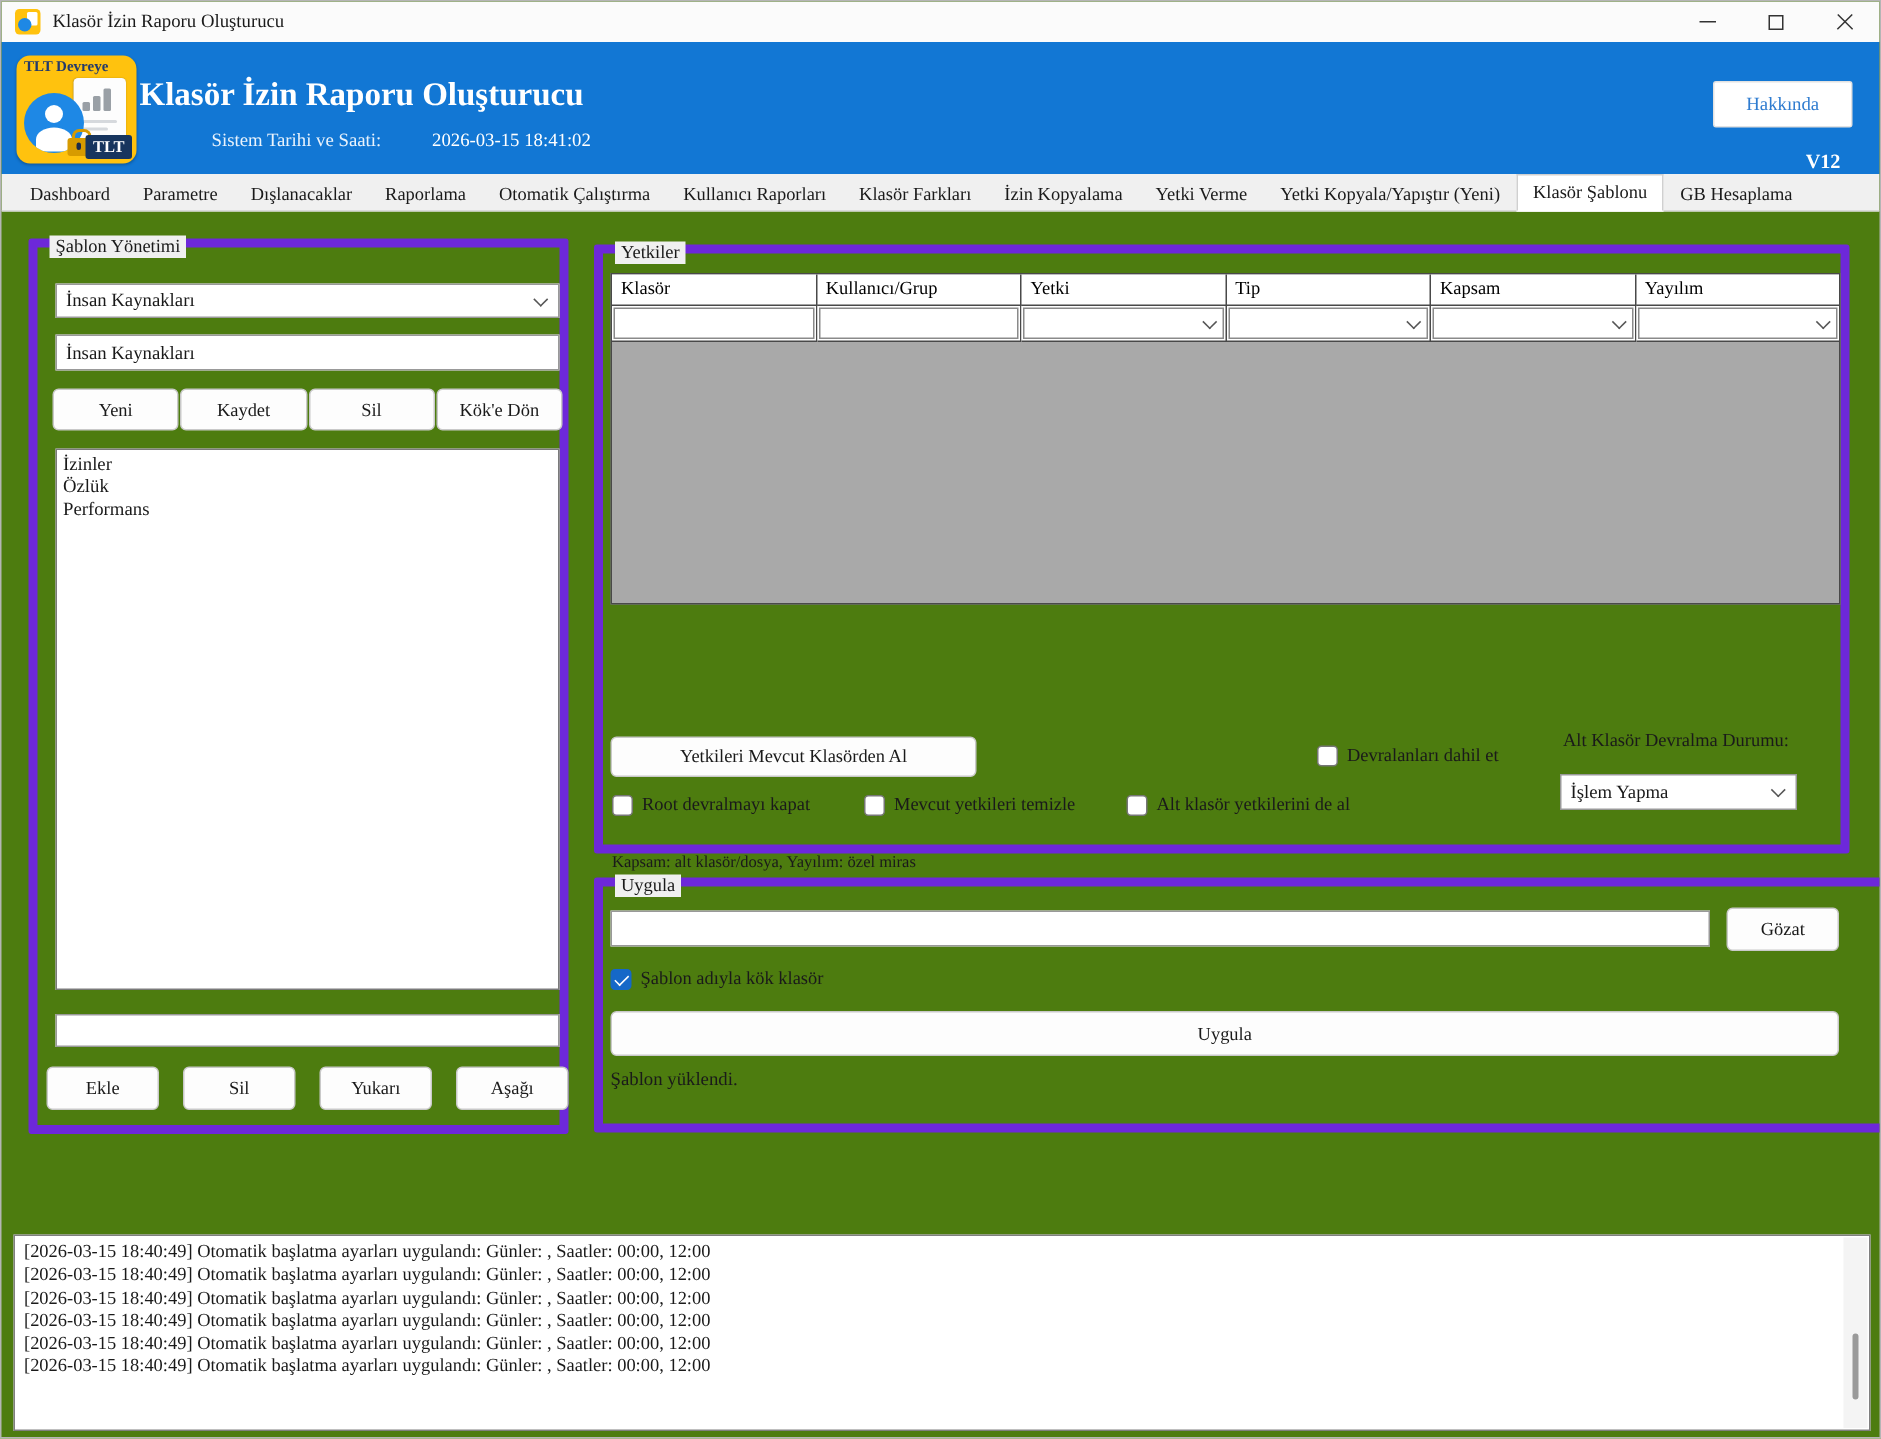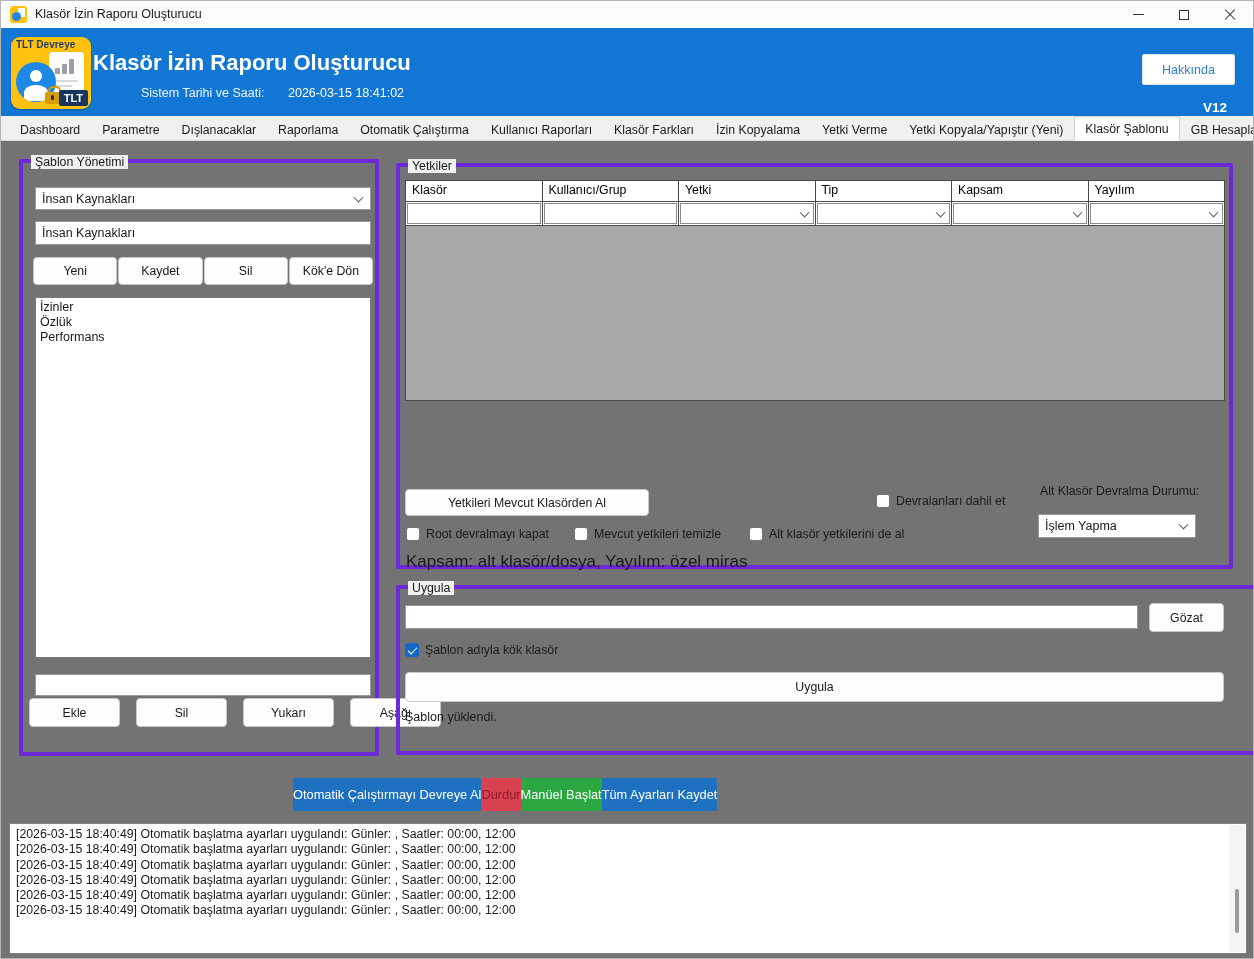--- a/index.html
+++ b/index.html
@@ -1,20 +1,20 @@
 <!DOCTYPE html>
 <html><head>
 <meta charset="utf-8">
 <style>
   * { margin:0; padding:0; box-sizing:border-box; }
   html,body { background:#e8e8e8; }
   body { font-family:"Liberation Sans", sans-serif; }
   #app {
-    position:relative; width:1254px; height:959px; background:#737373;
-    overflow:hidden; border:1px solid #b5b5b5;
+    position:relative; width:1254px; height:959px; background:#4d7c0f;
+    overflow:hidden; border:1px solid #b5b5b5;font-family:Liberation Serif, serif;
   }
 
   
   .titlebar { position:absolute; left:0; top:0; width:100%; height:27px; background:#fbfbfb; }
   .titlebar-icon { position:absolute; left:9px; top:5px; width:17px; height:17px; background:#ffc20e; border-radius:3px; }
   .titlebar-icon::after { content:""; position:absolute; left:2px; bottom:2px; width:9px; height:9px; border-radius:50%; background:#1e88e5; }
   .titlebar-icon::before { content:""; position:absolute; right:2px; top:2px; width:7px; height:9px; background:#fff; border-radius:1px; }
   .titlebar-text { position:absolute; left:34px; top:6px; font-size:12.5px; color:#1a1a1a; }
   .win-controls { position:absolute; right:0; top:0; height:27px; display:flex; }
   .win-btn { width:46px; height:27px; display:flex; align-items:center; justify-content:center; }
@@ -47,42 +47,42 @@
   .header-date-value { position:absolute; left:287px; top:58px; color:#fff; font-size:12.5px; }
   .about-btn { position:absolute; right:18px; top:26px; width:93px; height:31px; background:#fff; border:1px solid #e2e2e2; border-radius:2px; color:#2f7cd0; font-size:12.5px; display:flex; align-items:center; justify-content:center; cursor:pointer; }
   .version { position:absolute; right:26px; top:60px; color:#fff; font-size:13.5px; font-weight:bold;margin-top:12px; }
 
   
   .tabstrip { position:absolute; left:0; top:115px; width:100%; height:25px; background:#f0f0f0; border-bottom:1px solid #d9d9d9; display:flex; align-items:flex-end; padding-left:8px; }
   .tab { height:22px; padding:0 10px; display:flex; align-items:center; font-size:12.3px; color:#1a1a1a; border:1px solid transparent; border-bottom:none; cursor:pointer; white-space:nowrap; }
   .tab.active { background:#fff; border-color:#d0d0d0; height:25px; margin-bottom:-1px; border-bottom:1px solid #fff;margin-top:28px; }
 
   
-  .groupbox { position:absolute; border:4px solid #6d28d9; border-radius:2px; }
+  .groupbox { position:absolute; border:6px solid #6d28d9; border-radius:2px; }
   .groupbox > .gb-label { position:absolute; top:-8px; left:8px; background:#f0f0f0; padding:0 4px; font-size:12.3px; color:#1a1a1a; }
 
   
   .btn { background:#fdfdfd; border:1px solid #c9c9c9; border-radius:4px; font-size:12.3px; color:#1a1a1a; display:flex; align-items:center; justify-content:center; cursor:pointer; font-family:inherit; }
   .textbox { background:#fff; border:1px solid #999; font-size:12.5px; color:#1a1a1a; padding:0 6px; font-family:inherit; outline:none; }
   .combo { position:relative; background:#fff; border:1px solid #999; font-size:12.5px; color:#1a1a1a; display:flex; align-items:center; padding:0 6px; cursor:pointer; }
   .chev { position:absolute; right:8px; top:50%; width:7px; height:7px; border-right:1.4px solid #555; border-bottom:1.4px solid #555; transform:translateY(-70%) rotate(45deg); }
   .cb { display:inline-block; width:14px; height:14px; border:1px solid #767676; border-radius:3px; background:#fff; vertical-align:-3px; margin-right:6px; flex:none; cursor:pointer; position:relative; }
   .cb.checked { background:#1568c8; border-color:#1568c8; }
   .cb.checked::after { content:""; position:absolute; left:4px; top:1px; width:4px; height:8px; border-right:1.6px solid #fff; border-bottom:1.6px solid #fff; transform:rotate(45deg); }
   .cb-row { display:flex; align-items:center; font-size:12.3px; color:#1a1a1a; cursor:pointer; }
 
   
   .left-combo { position:absolute; left:12px; top:24px; width:336px; height:23px; }
   .left-name { position:absolute; left:12px; top:58px; width:336px; height:24px; }
   .left-actions { position:absolute; left:10px; top:94px; width:340px; display:flex; gap:1px; }
   .left-actions .btn { flex:1; height:28px; }
   .folder-list { position:absolute; left:12px; top:134px; width:336px; height:361px; background:#fff; border:1px solid #7a7a7a; padding:2px 4px; overflow:hidden; }
   .folder-item { font-size:12.5px; color:#1a1a1a; line-height:15px; cursor:pointer; }
   .item-input { position:absolute; left:12px; top:511px; width:336px; height:22px; }
-  .item-actions { position:absolute; left:6px; top:535px; width:412px; display:flex; gap:16px; }
+  .item-actions { position:absolute; left:6px; top:546px; width:348px; display:flex; gap:16px; }
   .item-actions .btn { flex:1; height:29px; }
 
   
   .grid { position:absolute; left:5px; top:13px; width:820px; height:221px; border:1px solid #494949; background:#a9a9a9; display:flex; flex-direction:column; }
   .grid-head { display:flex; height:21px; background:#fff; }
   .gh-cell { flex:1; border-right:1px solid #494949; border-bottom:1px solid #494949; font-size:12.3px; color:#000; padding:2px 0 0 6px; overflow:hidden; white-space:nowrap; }
   .gh-cell:last-child { border-right:none; }
   .grid-editrow { display:flex; height:24px; background:#fff; }
   .ge-cell { flex:1; border-right:1px solid #494949; border-bottom:1px solid #494949; position:relative; background:#fff; }
   .ge-cell:last-child { border-right:none; }
@@ -90,21 +90,21 @@
   .ge-combo .chev { right:7px; }
   .grid-body { flex:1; background:#a9a9a9; }
 
   .fetch-btn { position:absolute; left:5px; top:322px; width:244px; height:27px; }
   .devralan-row { position:absolute; left:476px; top:327px; }
   .inherit-label { position:absolute; left:640px; top:317px; font-size:12.3px; color:#1a1a1a; }
   .inherit-combo { position:absolute; left:638px; top:347px; width:158px; height:24px; }
   .opt-root { position:absolute; left:6px; top:360px; }
   .opt-clear { position:absolute; left:174px; top:360px; }
   .opt-sub { position:absolute; left:349px; top:360px; }
-  .hint { position:absolute; left:6px; top:385px; font-size:17px; color:#1a1a1a; }
+  .hint { position:absolute; left:6px; top:400px; font-size:11px; color:#1a1a1a; }
 
   
   .path-input { position:absolute; left:5px; top:16px; width:733px; height:24px; }
   .browse-btn { position:absolute; left:749px; top:14px; width:75px; height:29px; }
   .root-cb { position:absolute; left:5px; top:54px; }
   .apply-btn { position:absolute; left:5px; top:83px; width:819px; height:30px; }
   .apply-status { position:absolute; left:5px; top:121px; font-size:12.5px; color:#1a1a1a; }
 
   
   .footer-btns { position:absolute; left:292px; top:777px; display:flex; }
@@ -317,30 +317,20 @@
     <input class="textbox path-input" value="" style="">
     <button class="btn browse-btn">Gözat</button>
     <label class="cb-row root-cb">
       <span class="cb checked"></span>
       <span>Şablon adıyla kök klasör</span>
     </label>
     <button class="btn apply-btn">Uygula</button>
     <div class="apply-status">Şablon yüklendi.</div>
   </div>
 
-  <div class="footer-btns">
-
-      <button class="fbtn" style="background: rgb(30, 112, 193); color: rgb(255, 255, 255);">Otomatik Çalıştırmayı Devreye Al</button>
-
-      <button class="fbtn" style="background: rgb(216, 65, 79); color: rgb(142, 29, 39);">Durdur</button>
-
-      <button class="fbtn" style="background: rgb(43, 166, 64); color: rgb(255, 255, 255);">Manüel Başlat</button>
-
-      <button class="fbtn" style="background: rgb(30, 112, 193); color: rgb(255, 255, 255);">Tüm Ayarları Kaydet</button>
-    </div>
 
   <div class="log">
     <div>
 
     <div class="log-line">[2026-03-15 18:40:49] Otomatik başlatma ayarları uygulandı: Günler: , Saatler: 00:00, 12:00</div>
         <div class="log-line">[2026-03-15 18:40:49] Otomatik başlatma ayarları uygulandı: Günler: , Saatler: 00:00, 12:00</div>
         <div class="log-line">[2026-03-15 18:40:49] Otomatik başlatma ayarları uygulandı: Günler: , Saatler: 00:00, 12:00</div>
         <div class="log-line">[2026-03-15 18:40:49] Otomatik başlatma ayarları uygulandı: Günler: , Saatler: 00:00, 12:00</div>
         <div class="log-line">[2026-03-15 18:40:49] Otomatik başlatma ayarları uygulandı: Günler: , Saatler: 00:00, 12:00</div>
         <div class="log-line">[2026-03-15 18:40:49] Otomatik başlatma ayarları uygulandı: Günler: , Saatler: 00:00, 12:00</div>

